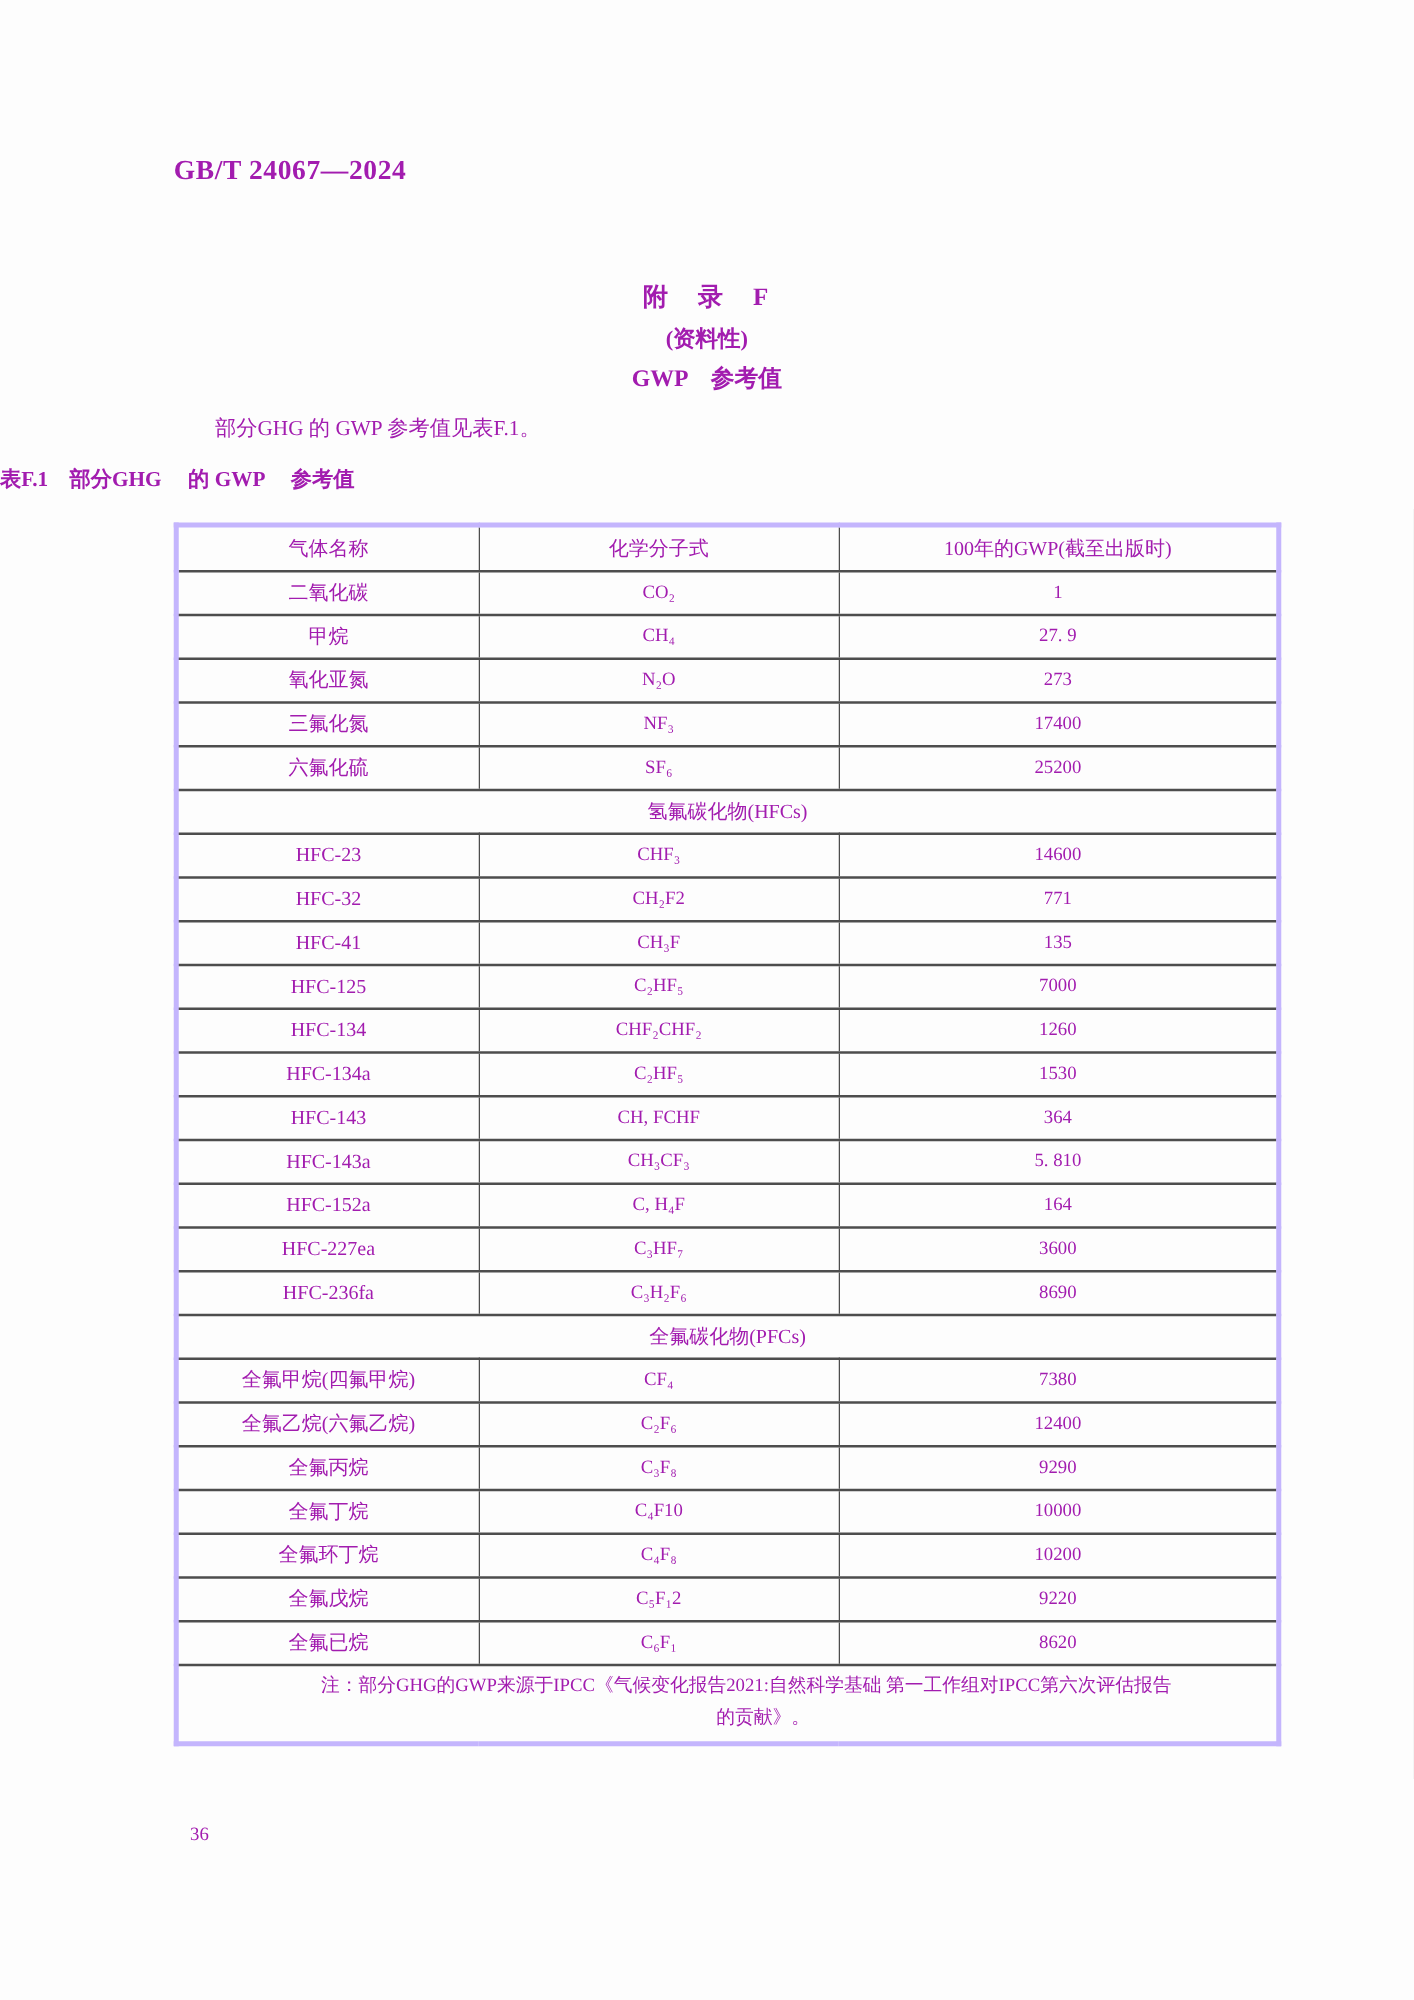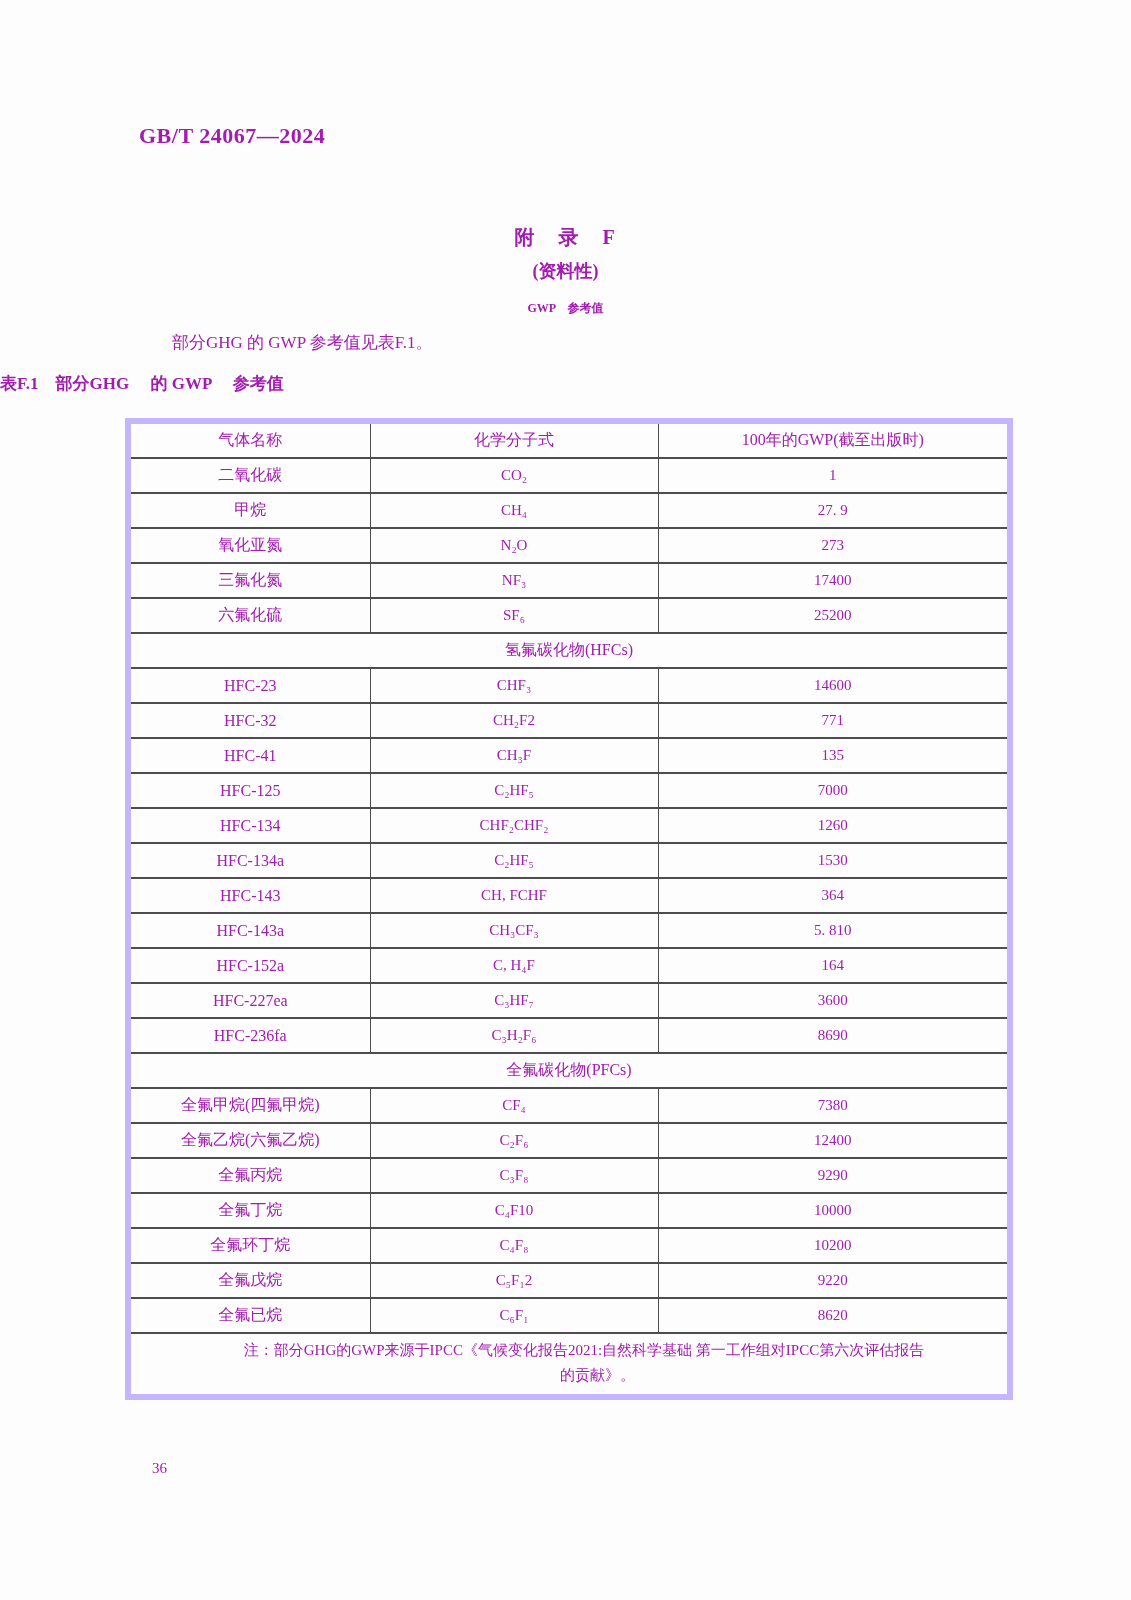--- a/index.html
+++ b/index.html
@@ -24,46 +24,46 @@
   }
   .title-block {
     position: absolute;
     left: 0;
     top: 224px;
     width: 100%;
     text-align: center;
     font-weight: 700;
   }
   .title-l1 { font-size: 20px; letter-spacing: 2px; margin-bottom: 8px; }
-  .title-l2 { font-size: 18px; margin-bottom: 17px; }
-  .title-l3 { font-size: 12px; }
+  .title-l2 { font-size: 18px; margin-bottom: 7px; }
+  .title-l3 { font-size: 19px; }
   .intro {
     position: absolute;
     left: 172px;
     top: 331px;
     font-size: 17px;
     text-align: right;
   }
   .caption {
     position: absolute;
     left: 0;
     top: 372px;
     width: 100%;
     text-align: left;
     font-size: 17px;
     font-weight: 700;
   }
   table.gwp-table {
     position: absolute;
-    left: 125px;
+    left: 139px;
     top: 418px;
     width: 882px;
     border-collapse: collapse;
     table-layout: fixed;
-    border: 6px solid #c4b5fd;
+    border: 4px solid #c4b5fd;
   }
   .gwp-table th, .gwp-table td {
     border: 1px solid #4d4d4d;
     border-top-width: 2px;
     border-bottom-width: 2px;
     text-align: center;
     vertical-align: middle;
     height: 35px;
     padding: 0 4px;
     font-weight: 400;

